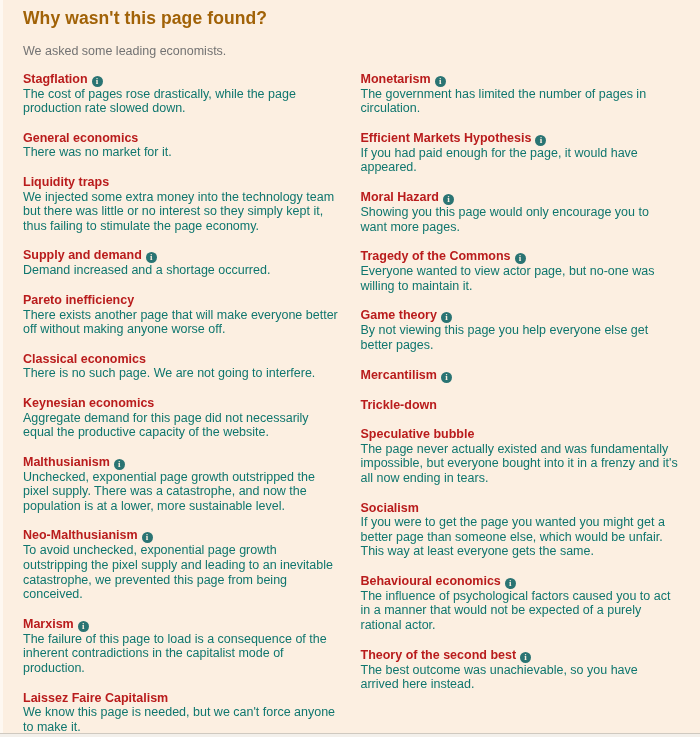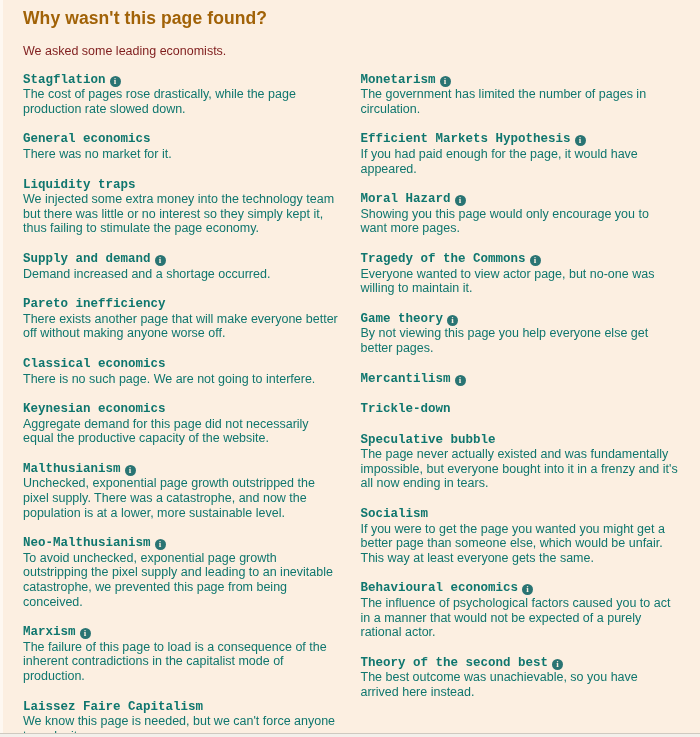--- a/index.html
+++ b/index.html
@@ -31,41 +31,40 @@
     font-size: 17.5px;
     line-height: 20px;
     font-weight: bold;
     color: #a16207;
     letter-spacing: 0.1px;
   }
   p.subtitle {
     margin: 0 0 13px 0;
     font-size: 12.5px;
     line-height: 14.6px;
-    color: #7f1d1d;
+    color: #737373;
   }
   .columns {
     display: flex;
     gap: 20px;
   }
   .col {
     flex: 1 1 0;
     min-width: 0;
   }
   .entry {
     margin-bottom: 15px;
   }
   .term-line {
     font-size: 12.5px;
     line-height: 14.6px;
   }
   .term {
     font-weight: bold;
-    color: #0f766e;
-    font-family: Liberation Mono, monospace;
+    color: #b91c1c;
   }
   .info-icon {
     display: inline-flex;
     align-items: center;
     justify-content: center;
     width: 11px;
     height: 11px;
     margin-left: 4px;
     border-radius: 50%;
     background: #2a7473;

